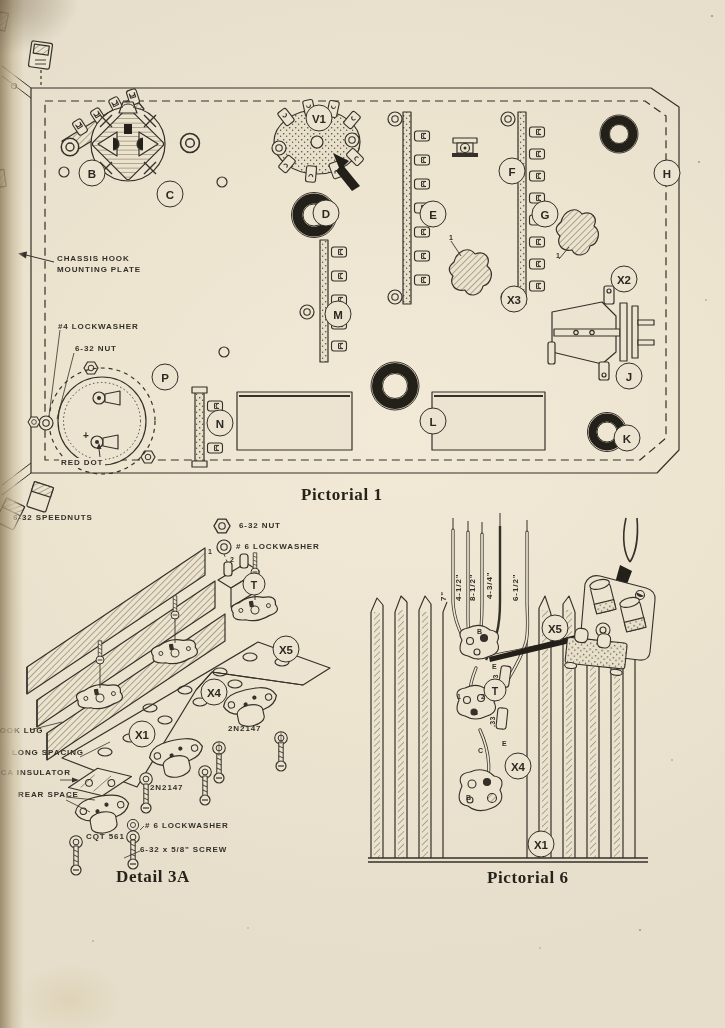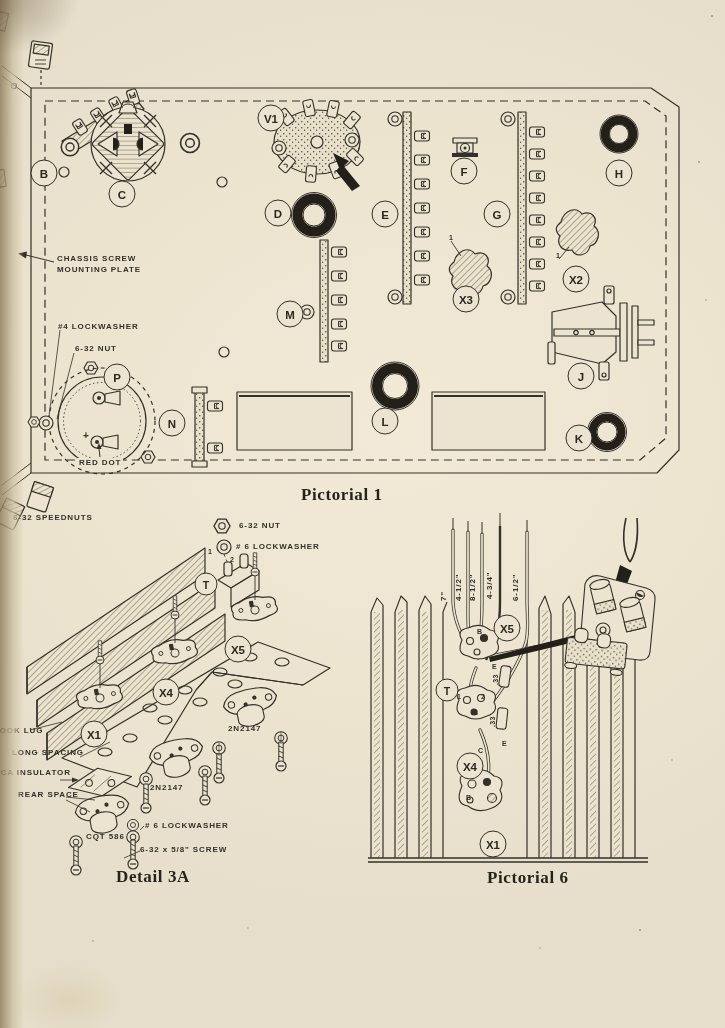--- a/index.html
+++ b/index.html
@@ -15,21 +15,21 @@
   .art{position:absolute;left:0;top:0;}
   .lbl{position:absolute;font:700 8px/1.2 "Liberation Sans",sans-serif;letter-spacing:.9px;
     color:#33302a;white-space:nowrap;}
   .lbl.bg{background:#ece4d0;padding:0 2px;}
   .tiny{font-size:7px;letter-spacing:.3px;}
   .plus{font-size:10px;letter-spacing:0;}
   .vlbl{height:10px;line-height:10px;transform-origin:0 100%;transform:rotate(-90deg);}
   .cap{position:absolute;font:700 17px/1 "Liberation Serif",serif;color:#27231b;letter-spacing:.6px;white-space:nowrap;}
   .co{position:absolute;box-sizing:border-box;width:27px;height:27px;border:1.7px solid #33302a;border-radius:50%;
     background:#ece4d0;display:flex;align-items:center;justify-content:center;
-    font:700 11.5px "Liberation Sans",sans-serif;color:#2b2822;transform:translate(-50%,-50%);}
+    font:700 11.5px "Liberation Sans",sans-serif;color:#2b2822;transform:translate(-50%,-50%);margin-left:48px;}
   .co.sm{width:23px;height:23px;font-size:10.5px;}
   
   .wo{stroke:#35312a;stroke-width:3.2;fill:none;stroke-linecap:round;}
   .wi{stroke:#ece4d0;stroke-width:1.7;fill:none;stroke-linecap:round;}
 </style>
 </head>
 <body>
 
 <div class="page">
   <div class="stain"></div>
@@ -454,25 +454,25 @@
         <circle cx="699" cy="162" r=".9"></circle>
         <circle cx="706" cy="300" r=".8"></circle>
       <circle cx="640" cy="930" r=".9"></circle>
         <circle cx="93" cy="941" r=".8"></circle>
         <circle cx="540" cy="948" r=".7"></circle>
       <circle cx="248" cy="928" r=".7"></circle>
         <circle cx="672" cy="760" r=".8"></circle>
     </g>
   </svg>
 
-  <div class="lbl" style="left:57px;top:254px">CHASSIS SCREW</div>
+  <div class="lbl" style="left:57px;top:254px">CHASSIS HOOK</div>
   <div class="lbl" style="left:57px;top:265px">MOUNTING PLATE</div>
   <div class="lbl" style="left:58px;top:322px">#4 LOCKWASHER</div>
   <div class="lbl" style="left:75px;top:344px">6-32 NUT</div>
-  <div class="lbl bg" style="left:77px;top:458px">RED DOT</div>
+  <div class="lbl bg" style="left:59px;top:458px">RED DOT</div>
   <div class="lbl" style="left:13px;top:513px">6-32 SPEEDNUTS</div>
   <div class="lbl tiny" style="left:449px;top:234px">1</div>
   <div class="lbl tiny" style="left:556px;top:252px">1</div>
   <div class="lbl plus" style="left:83px;top:430px">+</div>
   <div class="cap" style="left:301px;top:486px">Pictorial 1</div>
 
   <div class="co" style="left:44px;top:173px">B</div>
   <div class="co" style="left:122px;top:194px">C</div>
   <div class="co" style="left:271px;top:118px">V1</div>
   <div class="co" style="left:278px;top:213px">D</div>
@@ -490,21 +490,21 @@
   <div class="co" style="left:117px;top:377px">P</div>
 
   <div class="lbl" style="left:239px;top:521px">6-32 NUT</div>
   <div class="lbl" style="left:236px;top:542px"># 6 LOCKWASHER</div>
   <div class="lbl tiny" style="left:208px;top:548px">1</div>
   <div class="lbl tiny" style="left:230px;top:556px">2</div>
   <div class="lbl" style="left:-7px;top:726px">HOOK LUG</div>
   <div class="lbl" style="left:12px;top:748px">LONG SPACING</div>
   <div class="lbl" style="left:-10px;top:768px">MICA INSULATOR</div>
   <div class="lbl" style="left:18px;top:790px">REAR SPACE</div>
-  <div class="lbl" style="left:86px;top:832px">CQT 586</div>
+  <div class="lbl" style="left:86px;top:832px">CQT 561</div>
   <div class="lbl" style="left:150px;top:783px">2N2147</div>
   <div class="lbl" style="left:228px;top:724px">2N2147</div>
   <div class="lbl" style="left:145px;top:821px"># 6 LOCKWASHER</div>
   <div class="lbl" style="left:140px;top:845px">6-32 x 5/8" SCREW</div>
   <div class="cap" style="left:116px;top:868px">Detail 3A</div>
 
   <div class="co sm" style="left:206px;top:584px">T</div>
   <div class="co" style="left:238px;top:649px">X5</div>
   <div class="co" style="left:166px;top:692px">X4</div>
   <div class="co" style="left:94px;top:734px">X1</div>

